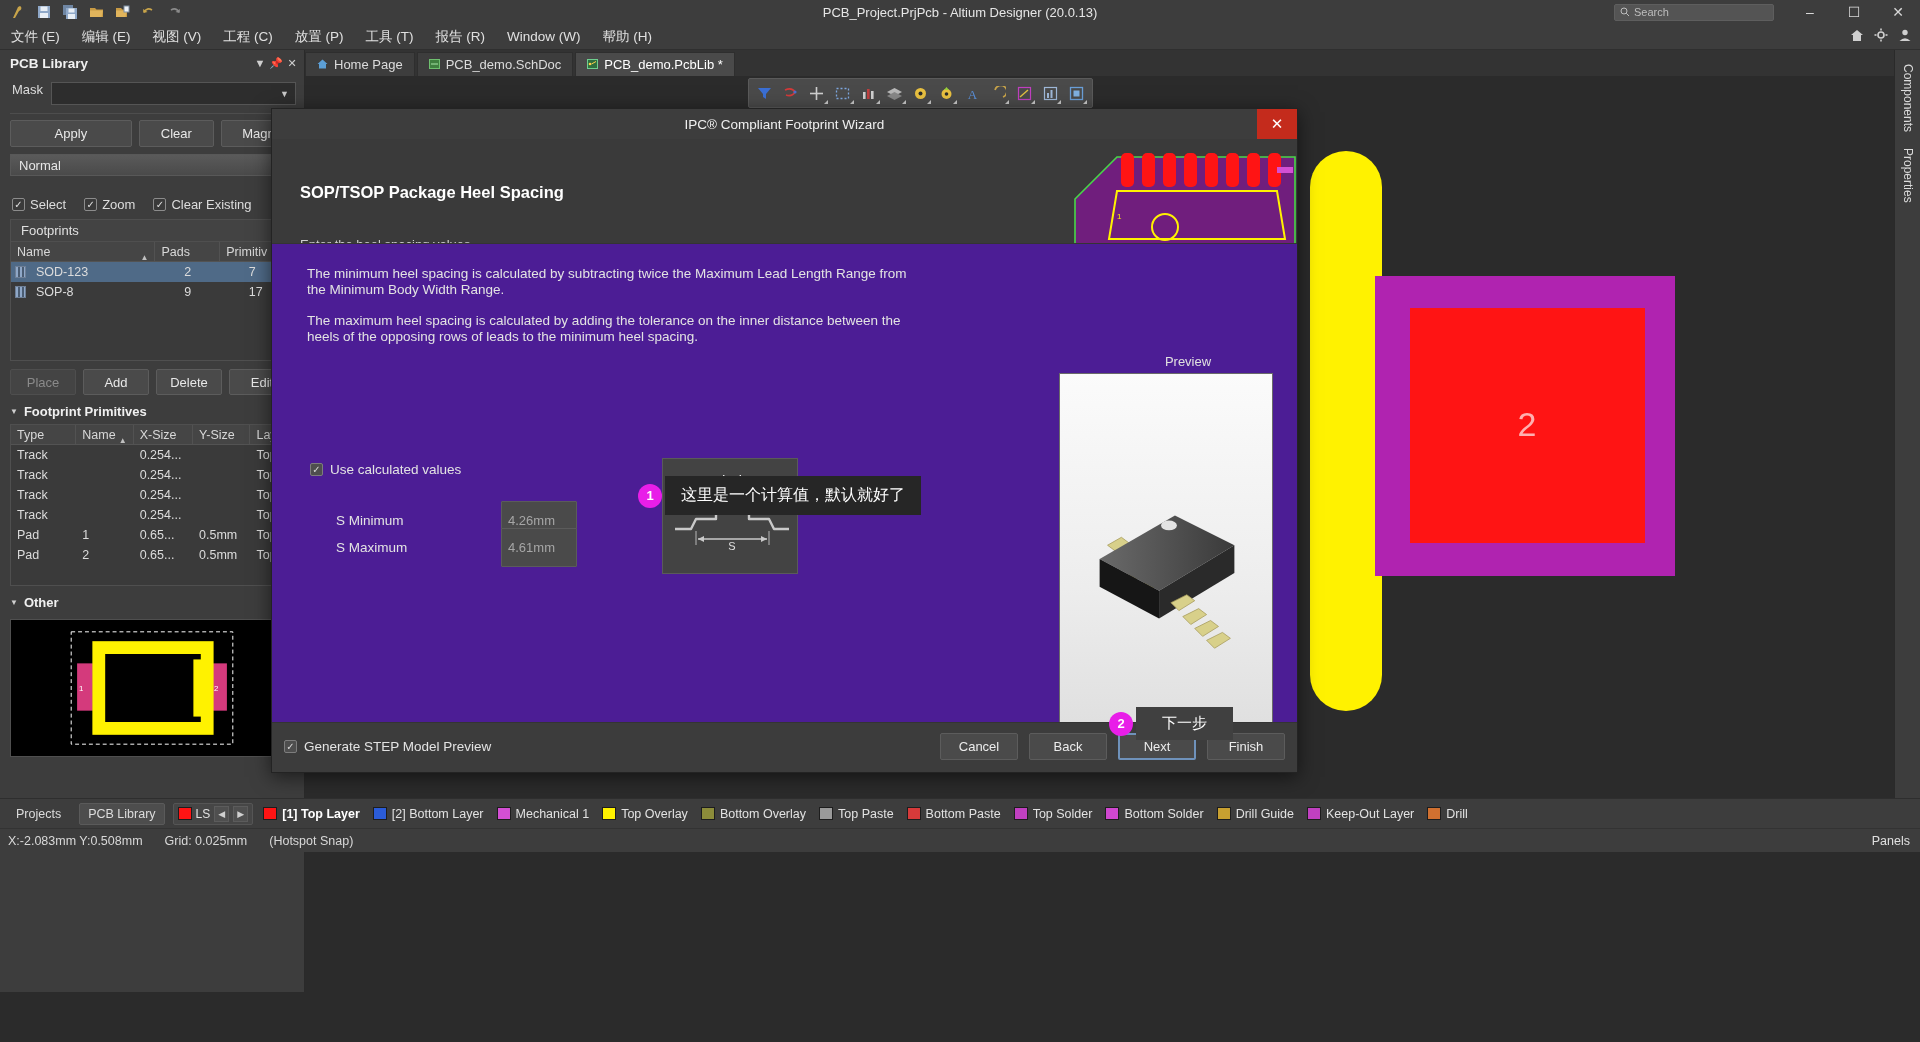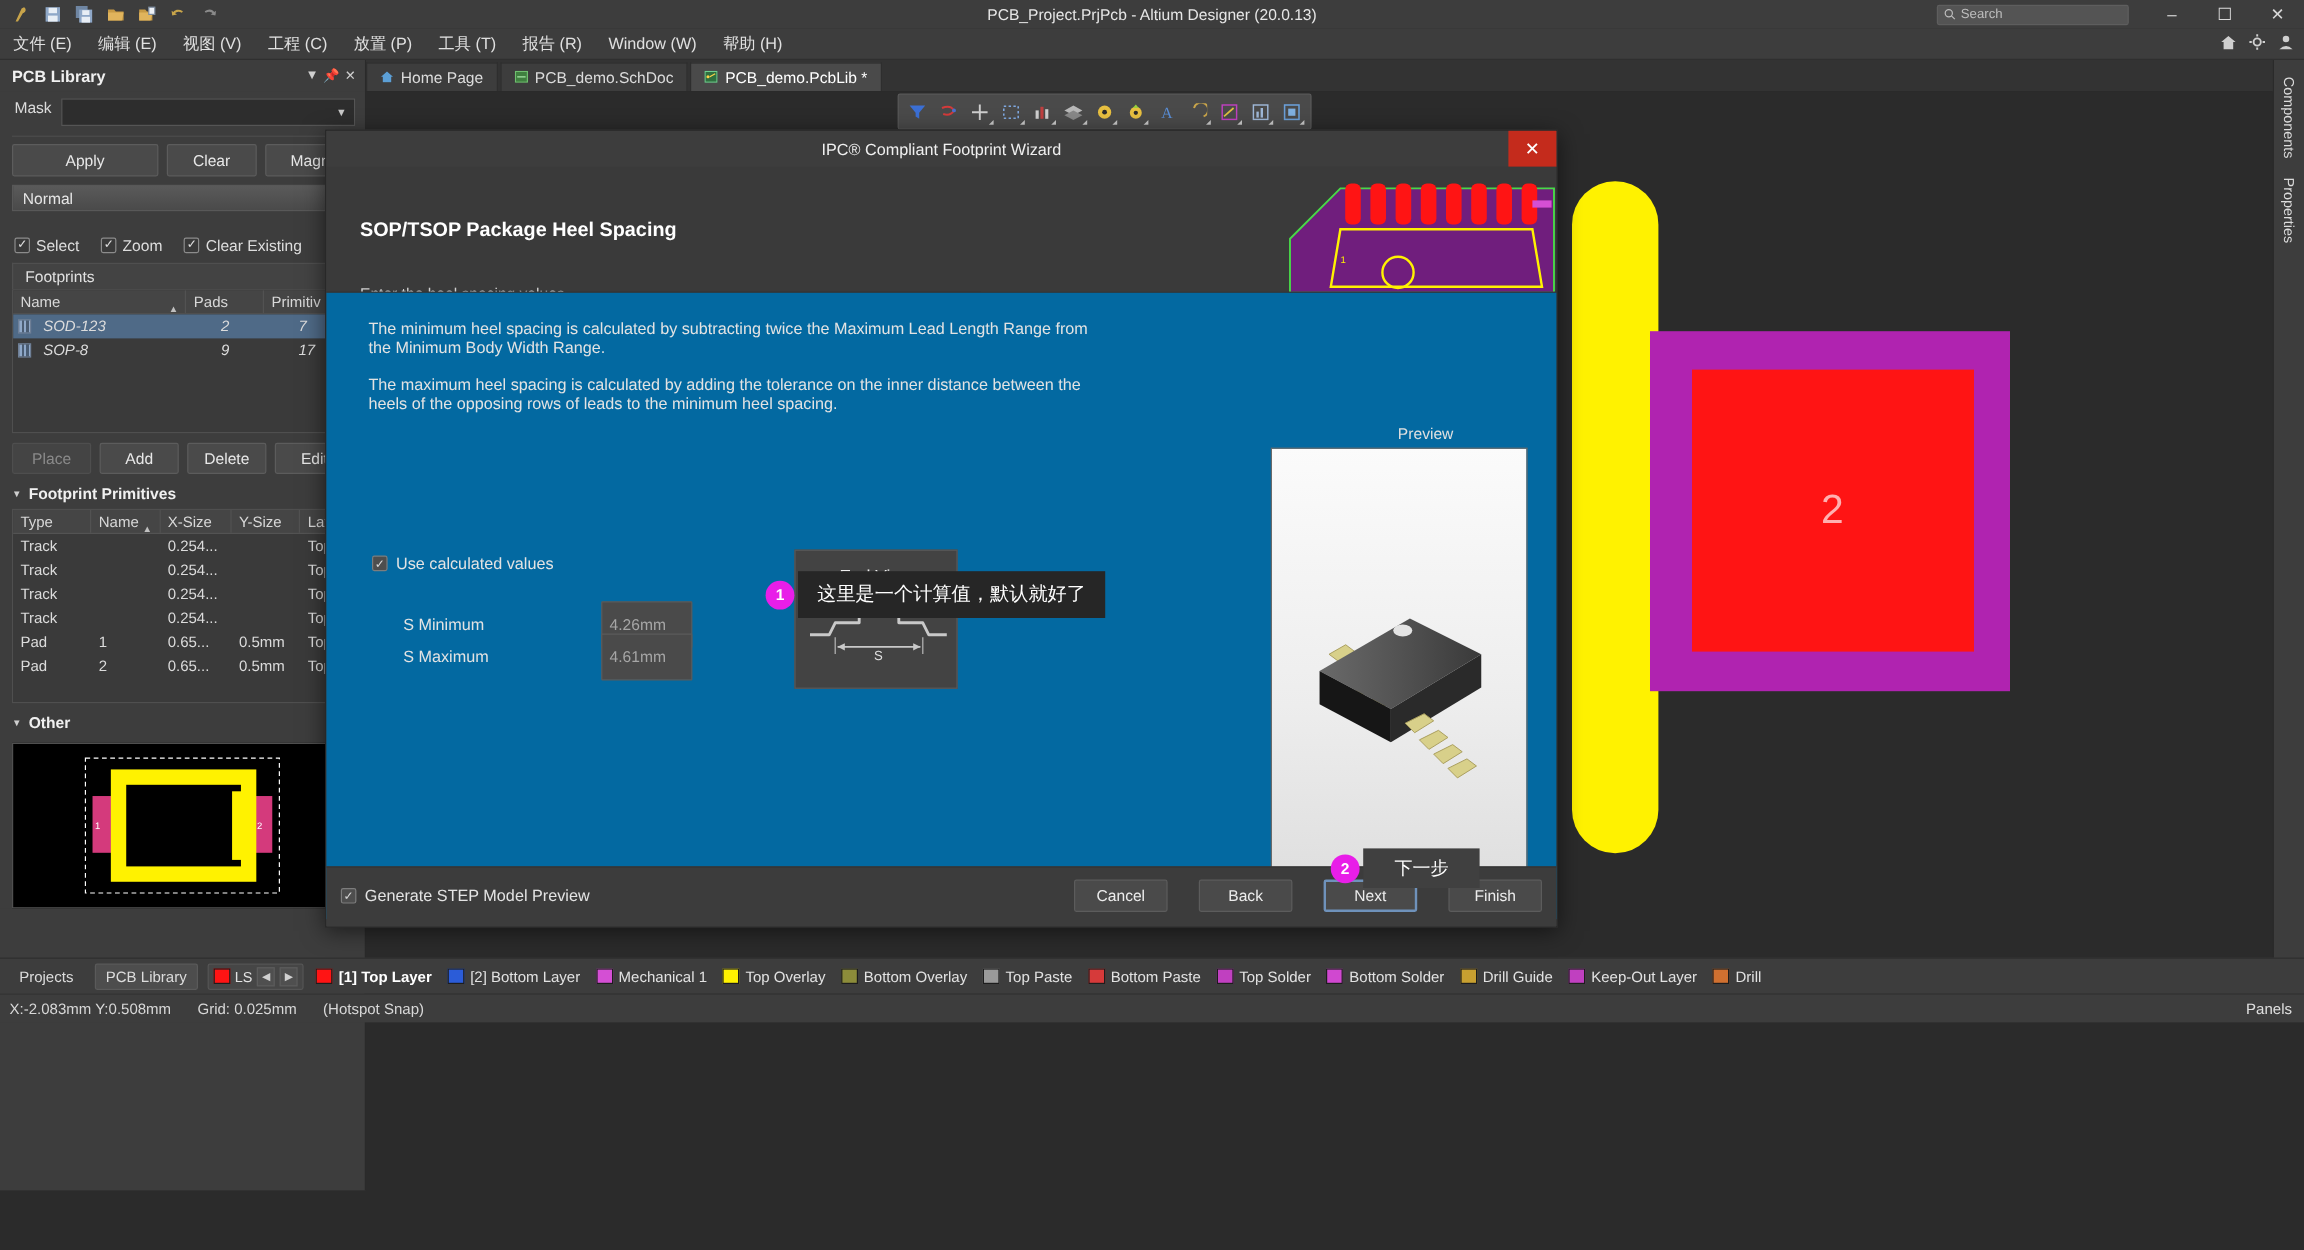--- a/index.html
+++ b/index.html
@@ -120,21 +120,21 @@
   }
   .sortarrow { position: absolute; right: 6px; top: 6px; font-size: 8px; color: #c0c0c0; }
   .tr { display: flex; height: 20px; align-items: center; }
   .tr.sel { background: #4f6a87; }
   .td { font-size: 12.5px; color: #dcdcdc; padding-left: 6px; white-space: nowrap; overflow: hidden; }
   .chipicon {
     width: 11px; height: 12px; margin: 0 4px 0 4px;
     background: linear-gradient(90deg,#8fa8c8 0 2px,#4a5c72 2px 4px,#8fa8c8 4px 6px,#4a5c72 6px 8px,#8fa8c8 8px 11px);
     border: 1px solid #6e7f96; flex: none;
   }
-  .fp-list { height: 98px; background: #3a3a3a; font-style: italic; }
+  .fp-list { height: 98px; background: #3a3a3a; }
 
   .btnrow2 { display: flex; gap: 7px; padding: 8px 0 6px 2px; }
   .btn.s { width: 66px; height: 26px; }
   .btn.dis { color: #8a8a8a; background: #444; border-color: #4e4e4e; }
 
   .section-title {
     font-weight: bold; font-size: 13px; color: #f0f0f0;
     display: flex; align-items: center; gap: 6px; padding: 3px 0 5px 2px;
   }
   .tri { font-size: 8px; color: #cfcfcf; }
@@ -243,21 +243,21 @@
     height: 105px; background: #3a3a3a; position: relative; overflow: hidden;
     border-bottom: 1px solid #343434;
   }
   .dlg-h1 {
     position: absolute; left: 28px; top: 44px; font-size: 16.5px;
     font-weight: bold; color: #ffffff;
   }
   .dlg-sub { position: absolute; left: 28px; top: 98px; font-size: 13px; color: #cfcfcf; }
   .banner-art { position: absolute; right: 0; top: 0; width: 480px; height: 105px; }
 
-  .dlg-body { position: relative; height: 522px; background: #0369a1; }
+  .dlg-body { position: relative; height: 522px; background: #4c1d95; }
   .para {
     position: absolute; left: 35px; font-size: 13.5px; color: #e3e3e3;
     width: 620px; line-height: 1.22;
   }
   .usecalc {
     position: absolute; left: 38px; top: 218px;
     display: flex; align-items: center; gap: 7px; font-size: 13.5px; color: #e3e3e3;
   }
   .cbox2 {
     width: 13px; height: 13px; background: #4e4e4e; border: 1px solid #7d7d7d;
@@ -293,21 +293,21 @@
     display: flex; align-items: center; justify-content: center;
   }
   .dlg-footer {
     position: absolute; bottom: 0; left: 0; width: 1025px; height: 50px;
     background: #3c3c3c; border-top: 1px solid #343434;
   }
   .genstep {
     position: absolute; left: 12px; top: 16px; display: flex;
     align-items: center; gap: 7px; font-size: 13.5px; color: #e3e3e3;
   }
-  .fbtns { position: absolute; right: 12px; top: 10px; display: flex; gap: 26px; margin-left: 12px; }
+  .fbtns { position: absolute; right: 12px; top: 10px; display: flex; gap: 11px; margin-left: 12px; }
   .fbtn {
     width: 78px; height: 27px; background: #4a4a4a; border: 1px solid #5c5c5c;
     color: #ececec; font-size: 13px; display: flex; align-items: center;
     justify-content: center; border-radius: 2px;
   }
   .fbtn.focus { border: 2px solid #6f92bb; }
 
   
   .callout { position: absolute; display: flex; align-items: center; z-index: 60; }
   .cnum {

